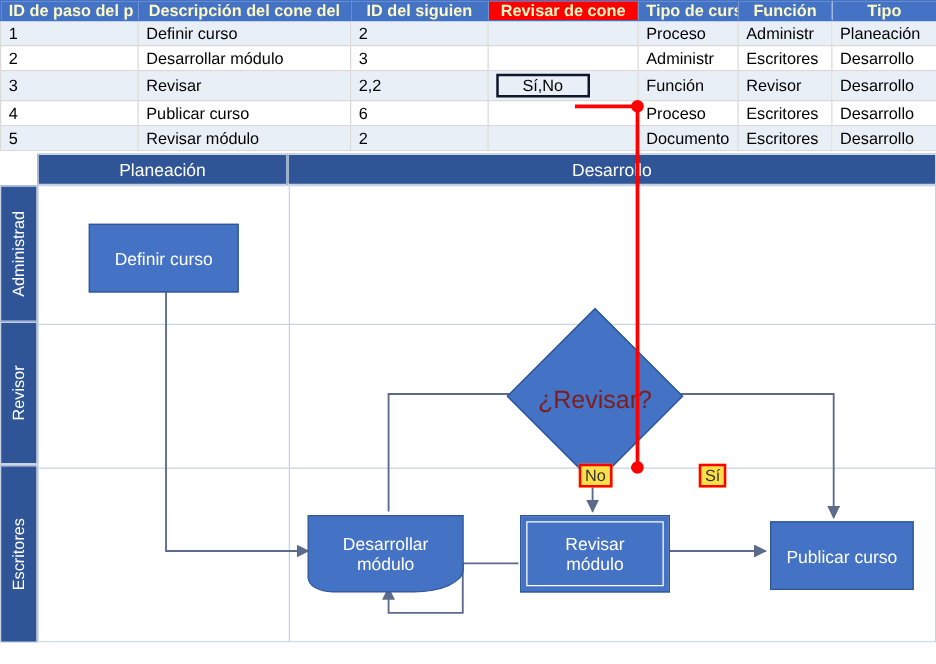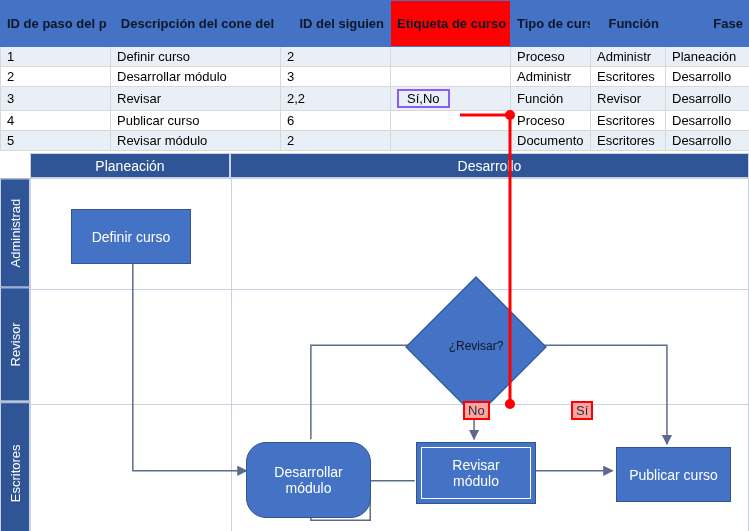--- a/index.html
+++ b/index.html
@@ -11,43 +11,43 @@
     width: 749px;
   }
   
   table {
     width: 100%;
     border-collapse: collapse;
     table-layout: fixed;
   }
   thead th {
     background: #4472c4;
-    color: #0f172a;
+    color: #fef9c3;
     font-weight: 600;
-    text-align: right;
-    padding: 15px 6px;
+    text-align: center;
+    padding: 0 6px;
     white-space: nowrap;
     overflow: hidden;
     border: 1px solid #4472c4;
   }
   thead th.highlight {
     background: #ff0000;
   }
   tbody td {
     border: 1px solid #d9d9d9;
     padding: 2px 6px;
     white-space: nowrap;
     overflow: hidden;
   }
   tbody tr.band td { background: #e9eff7; }
   tbody tr.plain td { background: #ffffff; }
   .redbox {
-    border: 2px solid #8b5cf6;
+    border: 2px solid #0f172a;
     display: inline-block;
-    padding: 0 8px;
+    padding: 0 19px;
   }
   
   col.c1 { width: 110px; }
   col.c2 { width: 170px; }
   col.c3 { width: 110px; }
   col.c4 { width: 120px; }
   col.c5 { width: 80px; }
   col.c6 { width: 75px; }
   col.c7 { width: 84px; }
 
@@ -130,31 +130,31 @@
   .diamond {
     position: absolute;
     width: 100px; height: 100px;
     background: #4472c4;
     border: 1px solid #2f5597;
     transform: rotate(45deg);
     transform-origin: center center;
   }
   .diamond-label {
     position: absolute;
-    color: #0f172a;
-    font-size: 12px;
+    color: #7f1d1d;
+    font-size: 20px;
     text-align: center;
     width: 100px;
     pointer-events: none;
   }
   .edge-label {
     position: absolute;
     font-size: 13px;
     color: #333;
-    background: #fca5a5;
+    background: #fde047;
     padding: 0 3px;
   }
   .edge-label.redframe { border: 2px solid #ff0000; }
   svg.connectors {
     position: absolute;
     left: 0; top: 0; right: 0; bottom: 0;
     width: 100%; height: 100%;
     overflow: visible;
     pointer-events: none;
   }
@@ -170,24 +170,24 @@
       <col class="c4">
       <col class="c5">
       <col class="c6">
       <col class="c7">
   </colgroup>
   <thead>
     <tr>
       <th>ID de paso del p</th>
       <th>Descripción del cone del</th>
       <th>ID del siguien</th>
-      <th class="highlight">Etiqueta de curso</th>
+      <th class="highlight">Revisar de cone</th>
       <th>Tipo de curso</th>
       <th>Función</th>
-      <th>Fase</th>
+      <th>Tipo</th>
     </tr>
   </thead>
   <tbody>
     <tr class="band">
       <td>1</td>
       <td>Definir curso</td>
       <td>2</td>
       <td></td>
       <td>Proceso</td>
       <td>Administr</td>
@@ -267,37 +267,37 @@
 
       <path d="M495 168 L640 168 L640 268" fill="none" stroke="#5b6b8c" stroke-width="1.5" marker-end="url(#arrow)"></path>
 
       <path d="M505 295 L585 295" fill="none" stroke="#5b6b8c" stroke-width="1.5" marker-end="url(#arrow)"></path>
 
       <path d="M385 305 L340 305 L340 345 L280 345 L280 325" fill="none" stroke="#5b6b8c" stroke-width="1.5" marker-end="url(#arrow)"></path>
     </svg>
 
     <div class="box" style="left:40px; top:30px; width:120px; height:55px">Definir curso</div>
 
-    <div class="box" style="left:215px; top:263px; width:125px; height:76px; border-bottom-left-radius:20px 12px; border-bottom-right-radius:40px 18px;border-radius:20px;">
+    <div class="box" style="left:215px; top:263px; width:125px; height:62px; border-bottom-left-radius:20px 12px; border-bottom-right-radius:40px 18px;">
       <span style="white-space:pre-line">Desarrollar
 módulo</span>
     </div>
 
     <div class="diamond" style="left:395px; top:118px;"></div>
     <div class="diamond-label" style="left:395px; top:160px;">¿Revisar?</div>
 
     <div class="box" style="left:385px; top:263px; width:120px; height:62px; box-shadow: inset 0 0 0 4px #4472c4, inset 0 0 0 5px #fff;">
       <span style="white-space:pre-line">Revisar
 módulo</span>
     </div>
 
     <div class="box" style="left:585px; top:268px; width:115px; height:55px">Publicar curso</div>
 
     <div class="edge-label redframe" style="left:432px; top:222px">No</div>
-    <div class="edge-label redframe" style="left:540px; top:222px">Sí</div>
+    <div class="edge-label redframe" style="left:528px; top:222px">Sí</div>
   </div>
 
   <svg style="position:absolute; left:0; top:-138px; width:749px; height:531px; pointer-events:none; overflow:visible;">
     <path d="M460 100 L510 100 L510 389 L505 389" stroke="#ff0000" stroke-width="3" fill="none"></path>
     <circle cx="510" cy="100" r="5" fill="#ff0000"></circle>
     <circle cx="510" cy="389" r="5" fill="#ff0000"></circle>
   </svg>
 </div>
 
 </body></html>

